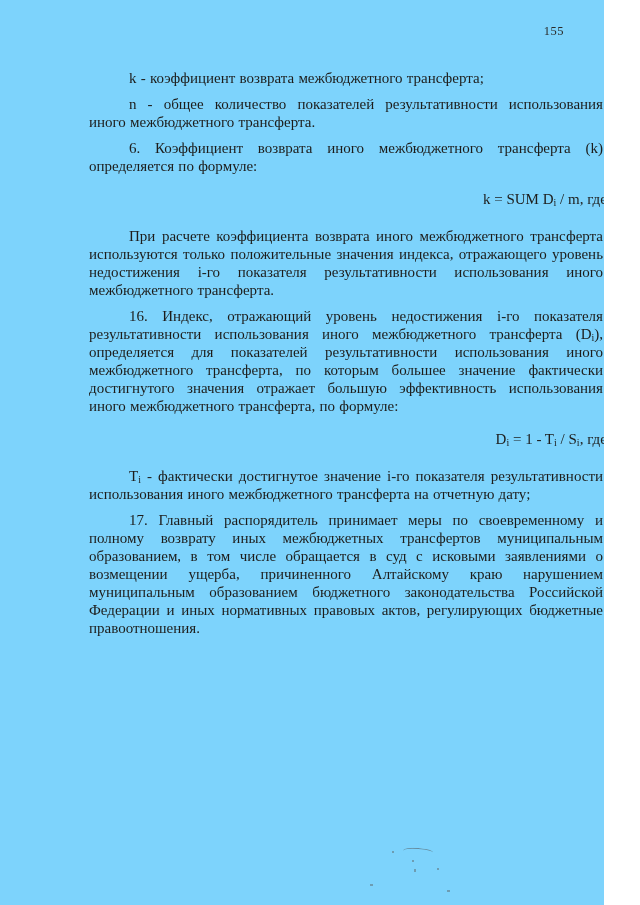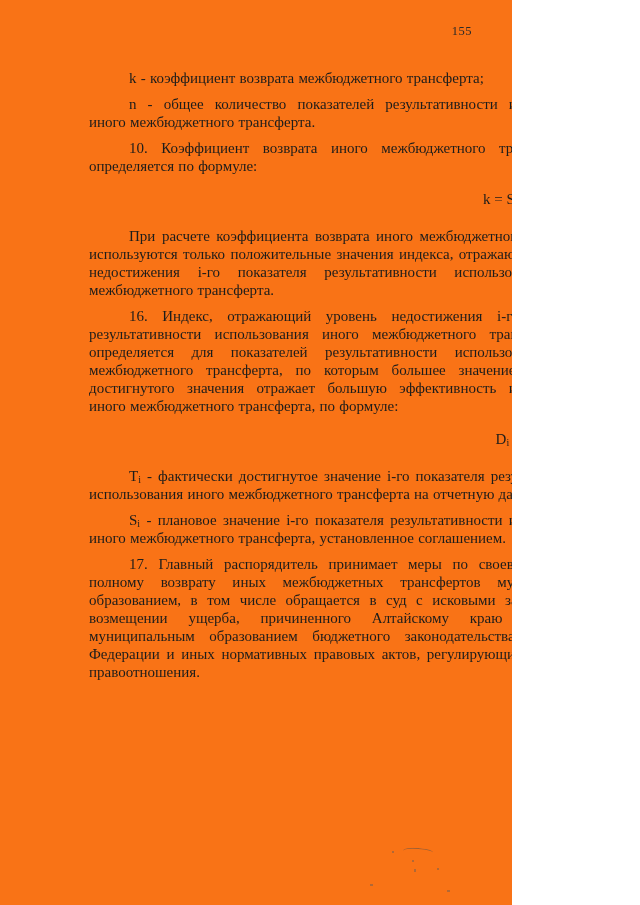--- a/index.html
+++ b/index.html
@@ -1,20 +1,20 @@
 <!DOCTYPE html>
 <html lang="ru"><head>
 <meta charset="utf-8">
 <style>
   html, body { margin: 0; padding: 0; background: #ffffff; }
   .page {
     position: relative;
-    width: 512px;
+    width: 604px;
     height: 905px;
-    background: #f97316;
+    background: #7dd3fc;
     overflow: hidden;
     font-family: "Liberation Serif", "DejaVu Serif", serif;
     color: #1d1d1b;
   }
   .page-number {
     position: absolute;
     top: 24px;
     right: 40px;
     font-size: 12.5px;
     letter-spacing: 0.5px;
@@ -66,27 +66,26 @@
 </style>
 </head>
 <body>
 
 <div class="page">
   <div class="page-number">155</div>
 
   <div class="doc-body">
       <p class="para">k - коэффициент возврата межбюджетного трансферта;</p>
       <p class="para">n - общее количество показателей результативности использования иного межбюджетного трансферта.</p>
-      <p class="para">10. Коэффициент возврата иного межбюджетного трансферта (k) определяется по формуле:</p>
+      <p class="para">6. Коэффициент возврата иного межбюджетного трансферта (k) определяется по формуле:</p>
       <p class="formula">k = SUM D<sub>i</sub> / m, где:</p>
       <p class="para">При расчете коэффициента возврата иного межбюджетного трансферта используются только положительные значения индекса, отражающего уровень недостижения i-го показателя результативности использования иного межбюджетного трансферта.</p>
       <p class="para">16. Индекс, отражающий уровень недостижения i-го показателя результативности использования иного межбюджетного трансферта (D<sub>i</sub>), определяется для показателей результативности использования иного межбюджетного трансферта, по которым большее значение фактически достигнутого значения отражает большую эффективность использования иного межбюджетного трансферта, по формуле:</p>
       <p class="formula">D<sub>i</sub> = 1 - T<sub>i</sub> / S<sub>i</sub>, где:</p>
       <p class="para">T<sub>i</sub> - фактически достигнутое значение i-го показателя результативности использования иного межбюджетного трансферта на отчетную дату;</p>
-      <p class="para">S<sub>i</sub> - плановое значение i-го показателя результативности использования иного межбюджетного трансферта, установленное соглашением.</p>
       <p class="para">17. Главный распорядитель принимает меры по своевременному и полному возврату иных межбюджетных трансфертов муниципальным образованием, в том числе обращается в суд с исковыми заявлениями о возмещении ущерба, причиненного Алтайскому краю нарушением муниципальным образованием бюджетного законодательства Российской Федерации и иных нормативных правовых актов, регулирующих бюджетные правоотношения.</p>
     </div>
 
   <div class="scan-squiggle"></div>
   <div class="scan-dot d1"></div>
   <div class="scan-dot d2"></div>
   <div class="scan-dot d3"></div>
   <div class="scan-dot d4"></div>
   <div class="scan-dot d5"></div>
   <div class="scan-dot d6"></div>

